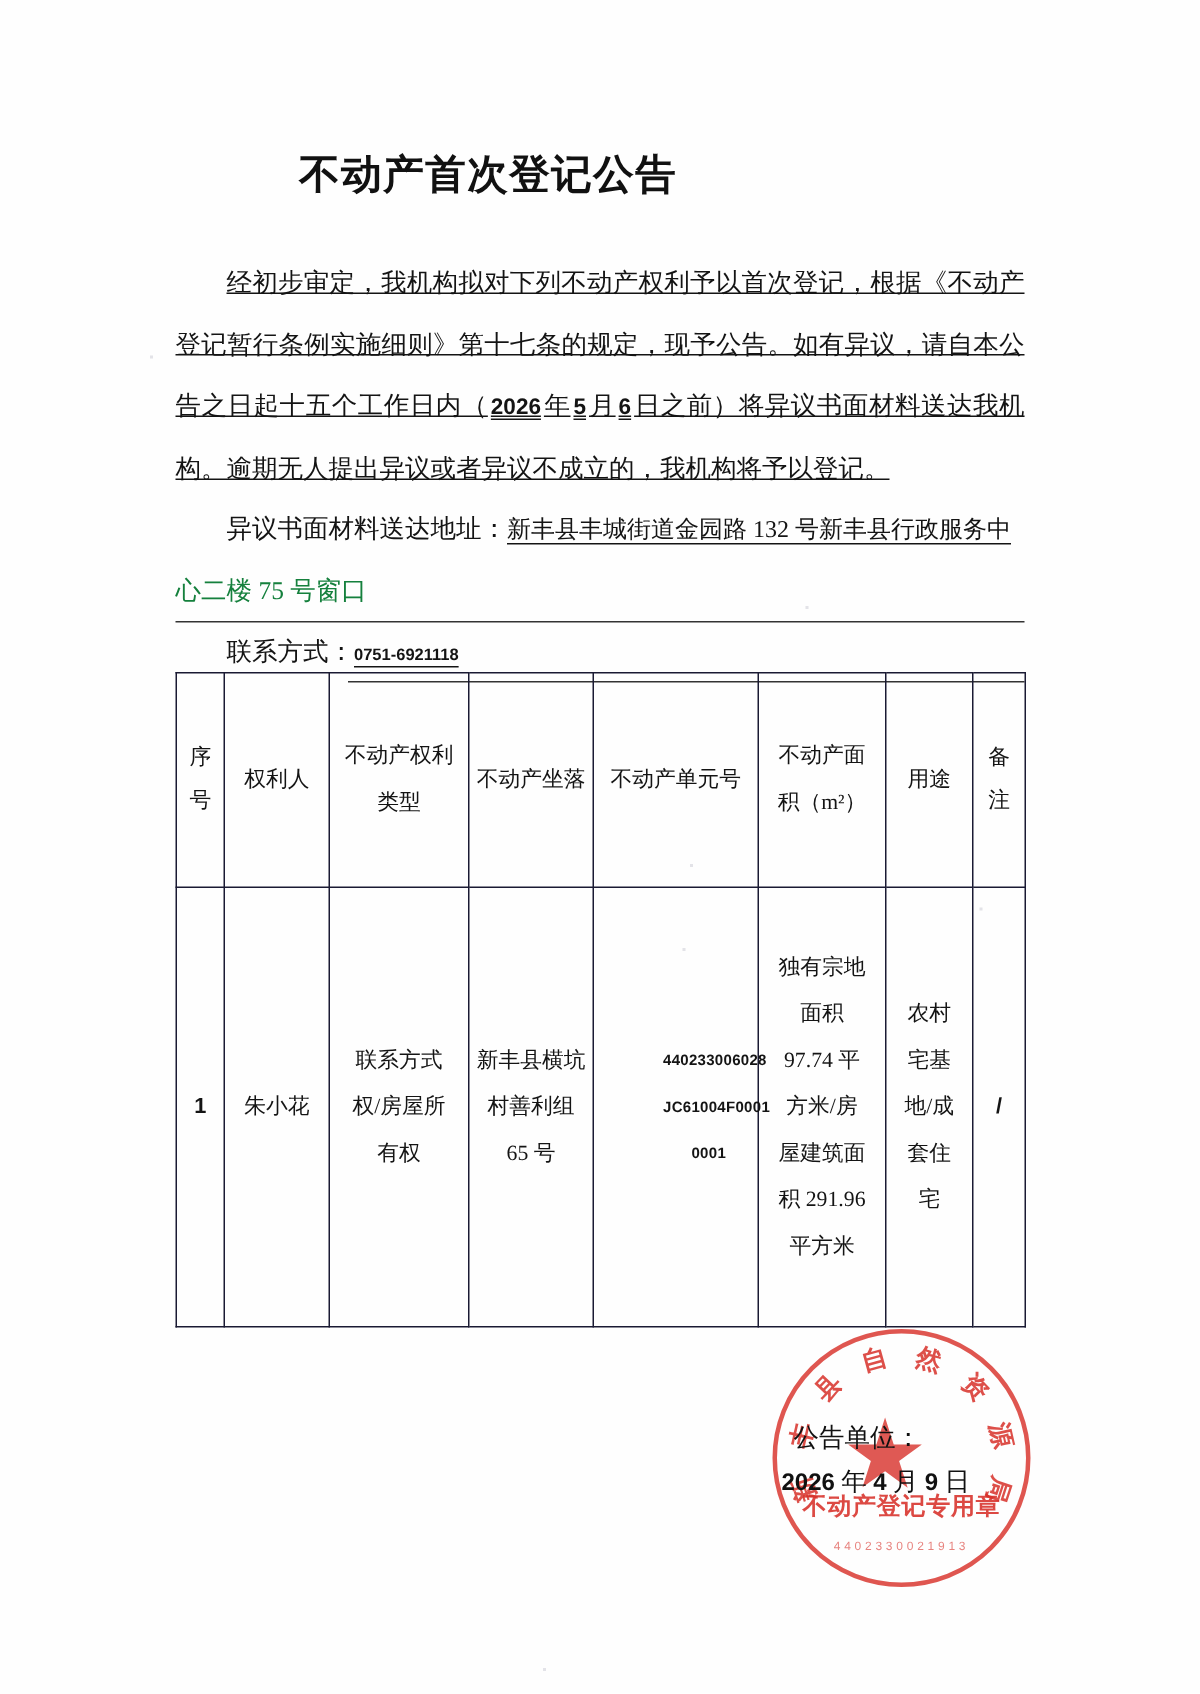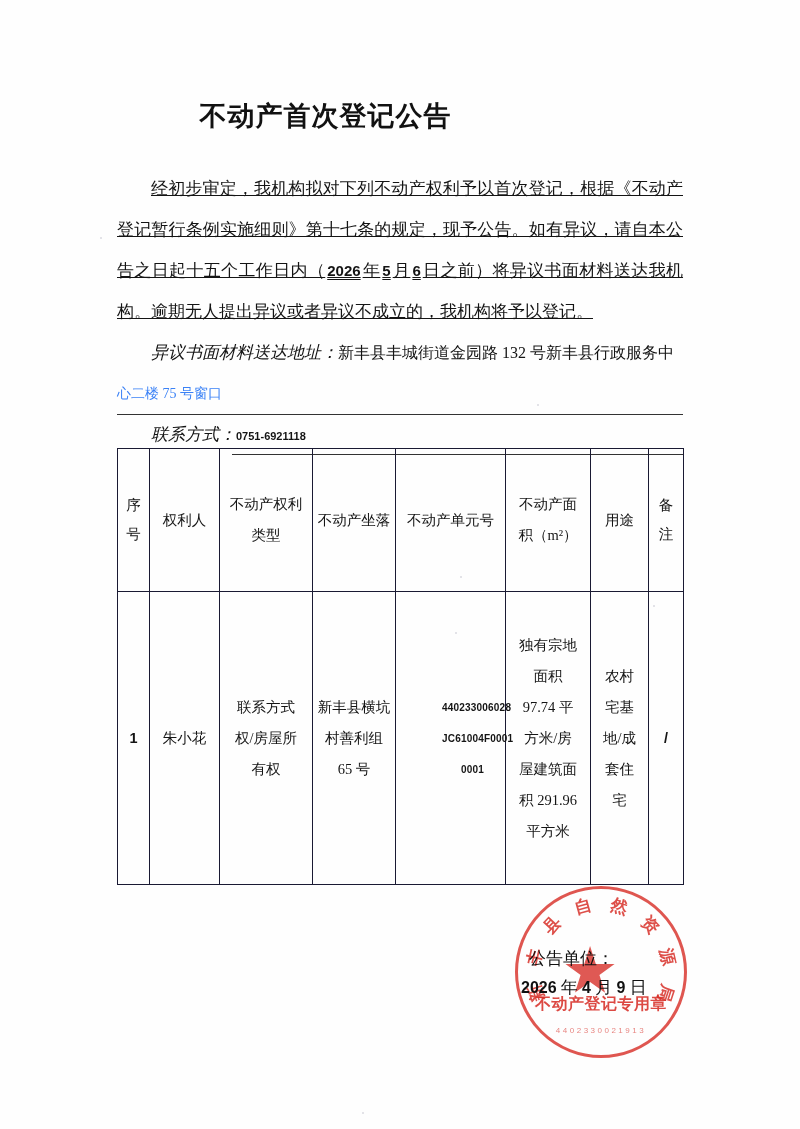--- a/index.html
+++ b/index.html
@@ -69,38 +69,39 @@
     position: absolute;
     left: 117px;
     width: 566px;
     font-size: 17px;
     line-height: 41px;
     color: #141414;
   }
   .field-row.addr { top: 332px; }
   .field-row.tel  { top: 414px; }
 
-  .field-label { display: inline; font-style: italic; }
+  .field-label { display: inline; }
   .field-label.indent { padding-left: 2em; }
 
   .fill {
     display: inline;
+    text-decoration: underline;
     text-underline-offset: 4px;
     font-size: 16px;
   }
   .addr-line2 {
     position: absolute;
     top: 373px;
     left: 117px;
     width: 566px;
-    font-size: 14px;
+    font-size: 17px;
     line-height: 41px;
     border-bottom: 1px solid #333;
     box-sizing: border-box;
-    color: #3b82f6;
+    color: #15803d;
   }
   .tel-underline {
     position: absolute;
     top: 414px;
     left: 232px;
     width: 451px;
     height: 41px;
     border-bottom: 1px solid #333;
     box-sizing: border-box;
   }

